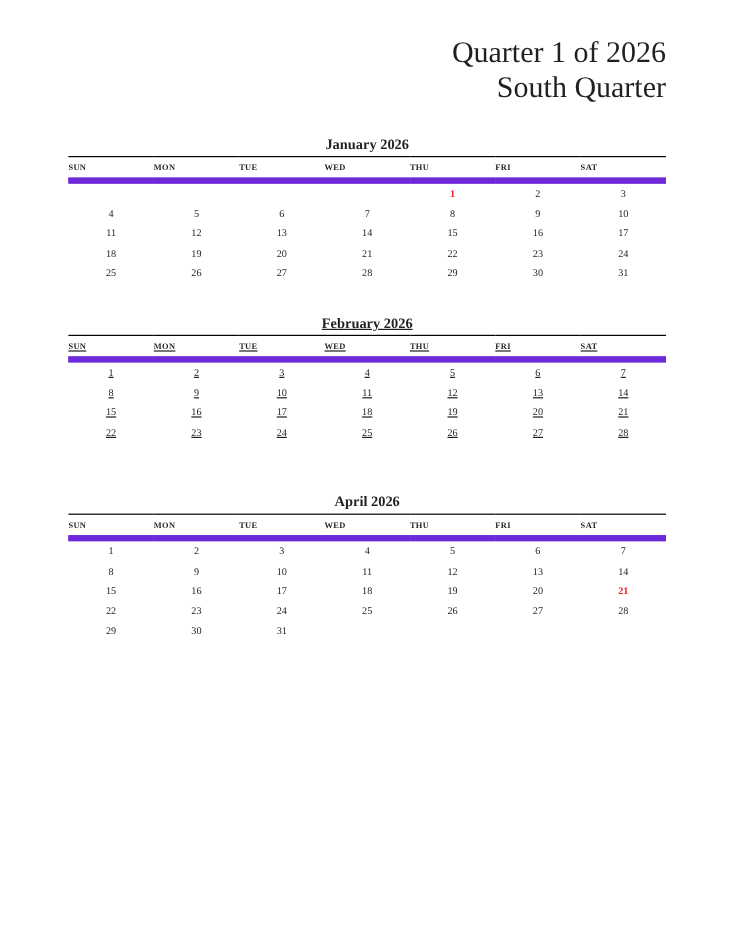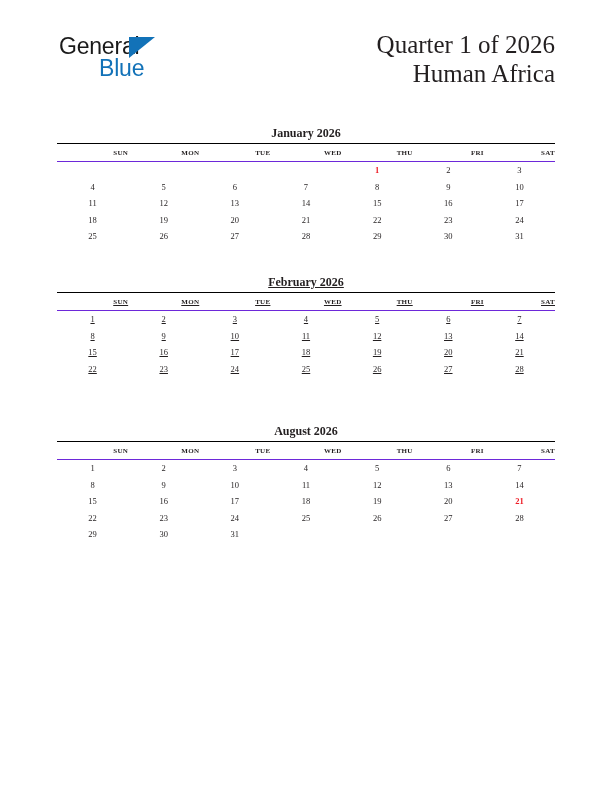--- a/index.html
+++ b/index.html
@@ -80,21 +80,20 @@
     font-weight: 400;
     color: #231f20;
     white-space: nowrap;
   }
 
   
   .month {
     position: absolute;
     left: 57px;
     width: 498px;
-    margin-top: 13px;
   }
   #month-0 { top: 113px; }
   #month-1 { top: 262px; text-decoration: underline; }
   #month-2 { top: 411px; }
 
   .month-title {
     text-align: center;
     font-size: 12px;
     font-weight: bold;
     color: #231f20;
@@ -104,24 +103,24 @@
   table.cal {
     width: 498px;
     border-collapse: collapse;
     table-layout: fixed;
   }
   table.cal th {
     font-size: 7px;
     font-weight: bold;
     color: #231f20;
     letter-spacing: 0.3px;
-    text-align: right;
+    text-align: left;
     padding: 3px 0 3px 0;
     border-top: 1px solid #000000;
-    border-bottom: 1px solid #6d28d9;
+    border-bottom: 5px solid #6d28d9;
     height: 11px;
   }
   table.cal td {
     font-size: 8.5px;
     font-weight: normal;
     color: #231f20;
     text-align: center;
     height: 16.5px;
     padding: 0;
     vertical-align: middle;
@@ -147,29 +146,24 @@
     color: #231f20;
     line-height: 11.5px;
     white-space: nowrap;
   }
 </style>
 </head>
 <body>
 
 <div class="header">
 
-  <div class="logo">
-    <span class="logo-general">General</span>
-    <span class="logo-tri"></span>
-    <span class="logo-blue">Blue</span>
-  </div>
 
   <div class="title-block">
     <div class="title-main">Quarter 1 of 2026</div>
-    <div class="title-sub">Human Africa</div>
+    <div class="title-sub">South Quarter</div>
   </div>
 
 </div>
 
 <div class="month" id="month-0">
   <div class="month-title">January 2026</div>
   <table class="cal">
     <thead>
         <tr>
           <th>SUN</th>
@@ -280,21 +274,21 @@
           <td>25</td>
           <td>26</td>
           <td>27</td>
           <td>28</td>
         </tr>
       </tbody>
   </table>
 </div>
 
 <div class="month" id="month-2">
-  <div class="month-title">August 2026</div>
+  <div class="month-title">April 2026</div>
   <table class="cal">
     <thead>
         <tr>
           <th>SUN</th>
           <th>MON</th>
           <th>TUE</th>
           <th>WED</th>
           <th>THU</th>
           <th>FRI</th>
           <th>SAT</th>

